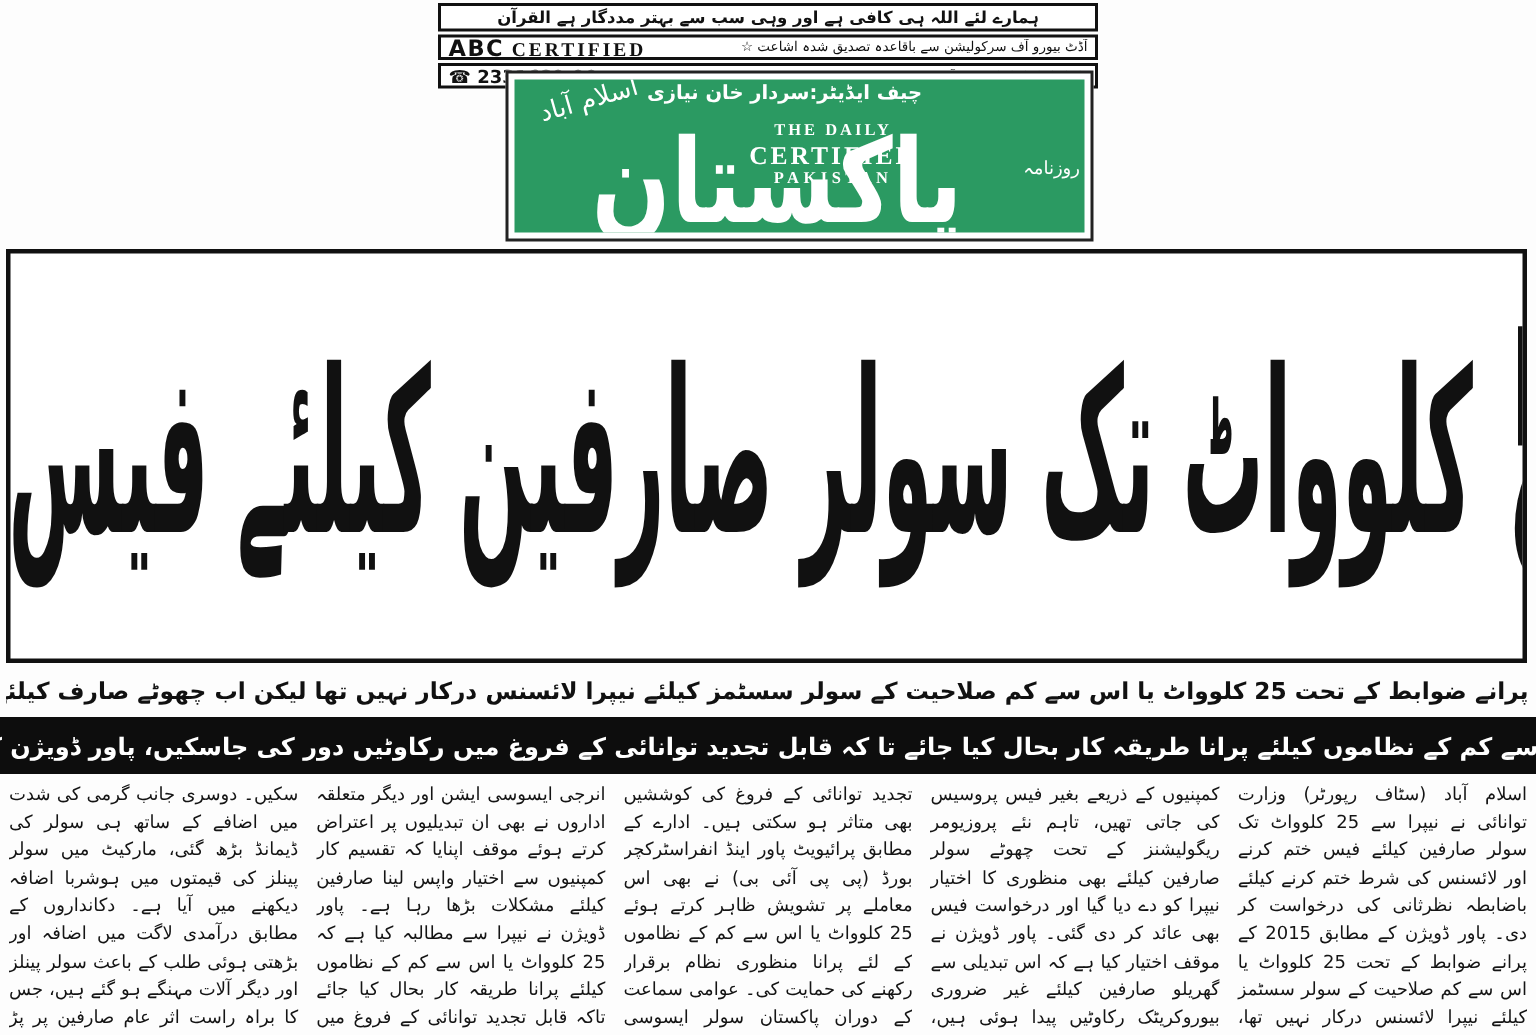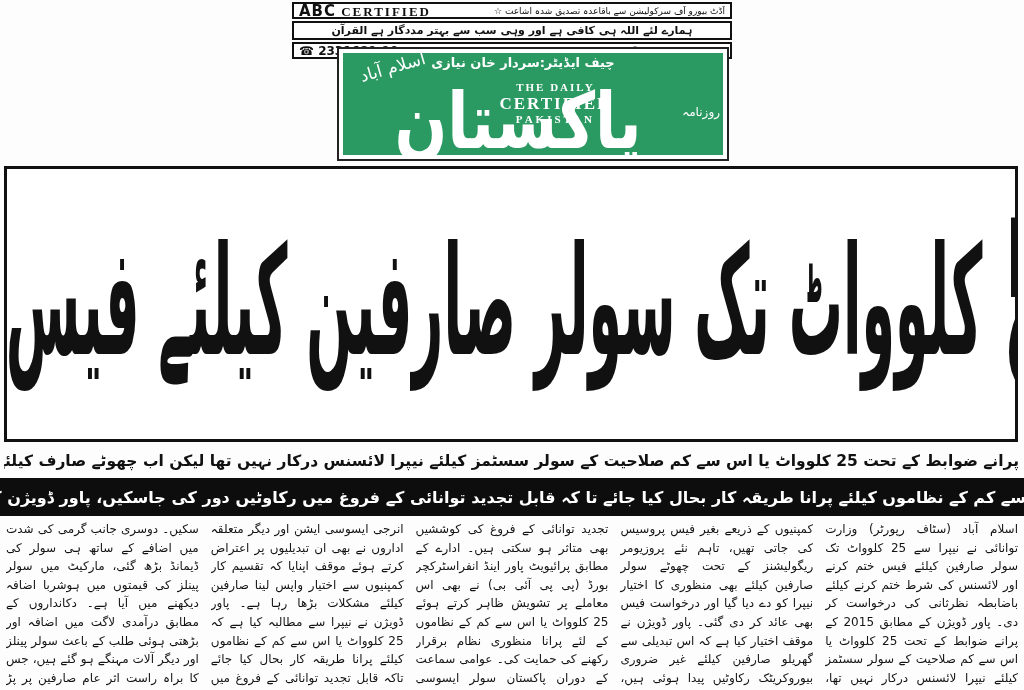--- a/index.html
+++ b/index.html
@@ -52,28 +52,28 @@
   
   .article{position:absolute;left:6px;top:520px;width:1012px;height:166px;
     display:flex;flex-direction:row-reverse;gap:12px;}
   .col{flex:1;direction:rtl;text-align:justify;font-size:12px;line-height:1.55;
     overflow:hidden;color:#141414;}
 </style>
 </head>
 <body>
 
 <div class="top-strip">
+  <div class="strip-row row-quote">ہمارے لئے اللہ ہی کافی ہے اور وہی سب سے بہتر مددگار ہے القرآن</div>
   <div class="strip-row row-flex">
     <span>
       <span class="abc-logo">ABC</span>
       <span class="certified">CERTIFIED</span>
     </span>
     <span class="abc-urdu">آڈٹ بیورو آف سرکولیشن سے باقاعدہ تصدیق شدہ اشاعت ☆</span>
   </div>
-  <div class="strip-row row-quote">ہمارے لئے اللہ ہی کافی ہے اور وہی سب سے بہتر مددگار ہے القرآن</div>
   <div class="strip-row row-flex">
     <span class="phone"><span>☎</span> <span>2331689-90</span></span>
     <span class="dist-urdu">اسلام آباد، راولپنڈی، ملتان اور کراچی سے بیک وقت شائع ہونے والا موثر ترین قومی اخبار</span>
     <span class="stars">★★★★★★★</span>
   </div>
 </div>
 
 <div class="masthead">
   <div class="masthead-green">
     <div class="chief-editor">چیف ایڈیٹر:سردار خان نیازی</div>

